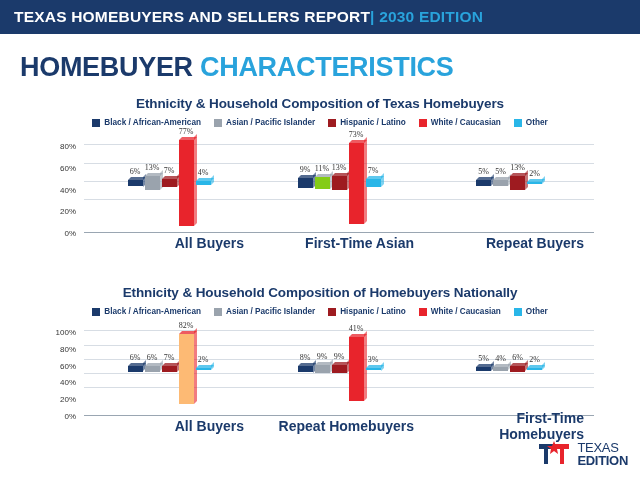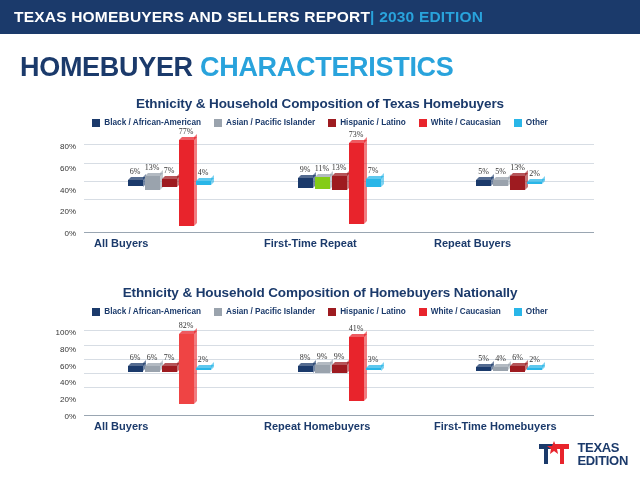--- a/index.html
+++ b/index.html
@@ -102,31 +102,31 @@
   }
   .bar-label{
     position:absolute;left:50%;transform:translateX(-50%);
     font-size:8px;color:#333;white-space:nowrap;
   }
   .cat-labels{
     position:absolute;left:44px;right:6px;bottom:0;height:16px;
     display:flex;justify-content:space-around;align-items:center;
   }
   .cat-label{
-    width:150px;text-align:left;
-    font-size:11px;font-weight:bold;color:#1b3a6b;
+    width:150px;text-align:right;
+    font-size:14px;font-weight:bold;color:#1b3a6b;
   }
 
   .logo{
     position:absolute;right:12px;bottom:10px;
     display:flex;align-items:center;gap:6px;
   }
   .logo-mark{width:34px;height:26px;position:relative;}
   .logo-text{line-height:1.0;}
-  .logo-text .l1{font-size:13px;font-weight:bold;color:#1b3a6b;letter-spacing:-.3px;}
+  .logo-text .l1{font-size:13px;font-weight:normal;color:#1b3a6b;letter-spacing:-.3px;}
   .logo-text .l2{font-size:13px;font-weight:bold;color:#1b3a6b;letter-spacing:-.3px;}
 </style>
 </head>
 <body>
 
 <div class="header-bar">
   <div class="header-title">
     <span>TEXAS HOMEBUYERS AND SELLERS REPORT</span><span class="pipe">|</span> <span class="ed">2030 EDITION</span>
   </div>
 </div>
@@ -284,21 +284,21 @@
               <span class="side" style="background:#29b6e8"></span>
             <span class="bar-label" style="top:-13px">2%</span>
           </div>
         </div>
       </div>
 
     </div>
 
     <div class="cat-labels">
       <div class="cat-label">All Buyers</div>
-      <div class="cat-label">First-Time Repeat</div>
+      <div class="cat-label">First-Time Asian</div>
       <div class="cat-label">Repeat Buyers</div>
     </div>
   </div>
 </div>
 
 <div class="section sec2">
   <div class="sec-title">Ethnicity &amp; Household Composition of Homebuyers Nationally</div>
 
   <div class="legend">
     <div class="legend-item">
@@ -360,21 +360,21 @@
           </div>
         </div>
         <div class="bar-wrap">
           <div class="bar" style="height:6.4%;background:#9e1b20">
             <span class="top" style="background:#9e1b20"></span>
               <span class="side" style="background:#9e1b20"></span>
             <span class="bar-label" style="top:-13px">7%</span>
           </div>
         </div>
         <div class="bar-wrap">
-          <div class="bar" style="height:74.5%;background:#ef4444">
+          <div class="bar" style="height:74.5%;background:#fdba74">
             <span class="top" style="background:#e8242c"></span>
               <span class="side" style="background:#e8242c"></span>
             <span class="bar-label" style="top:-13px">82%</span>
           </div>
         </div>
         <div class="bar-wrap">
           <div class="bar" style="height:1.8%;background:#29b6e8">
             <span class="top" style="background:#29b6e8"></span>
               <span class="side" style="background:#29b6e8"></span>
             <span class="bar-label" style="top:-13px">2%</span>

